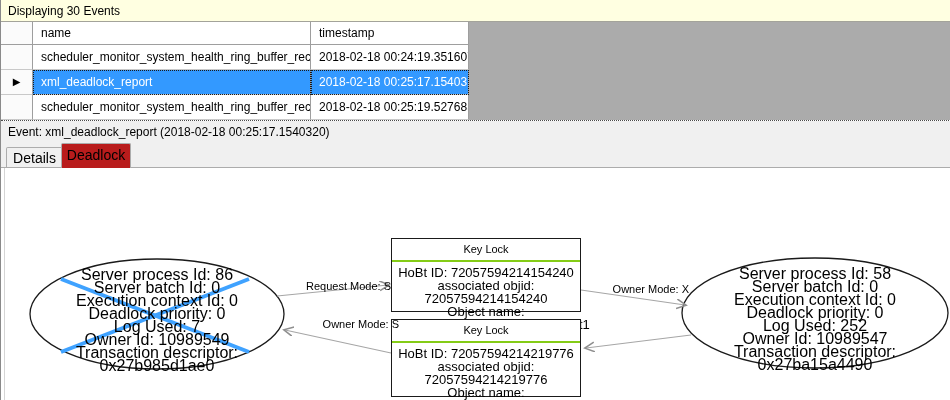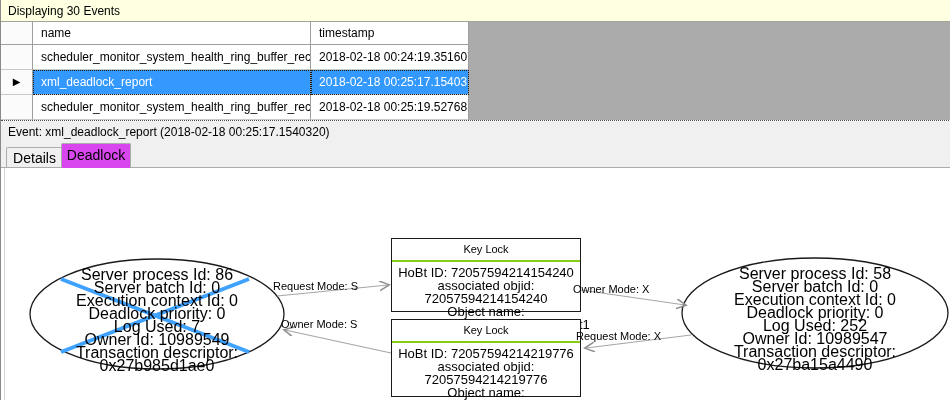--- a/index.html
+++ b/index.html
@@ -29,37 +29,37 @@
               border-top:1px dotted #4a4a4a;}
   
   .eventline{position:absolute;top:121px;left:0;width:950px;height:21px;background:#f0f0f0;
              display:flex;align-items:center;padding-left:7px;font-size:12px;box-sizing:border-box;}
   
   .tabstrip{position:absolute;top:142px;left:0;width:950px;height:25px;background:#f0f0f0;}
   .tab{position:absolute;box-sizing:border-box;font-size:14px;text-align:center;cursor:default;}
   .tab-inactive{left:5px;top:5px;width:57px;height:20px;background:#f0f0f0;
                 border:1px solid #acacac;border-bottom:none;line-height:20px;
                 border-radius:2px 2px 0 0;z-index:1;}
-  .tab-active{left:60px;top:1px;width:70px;height:25px;background:#d946ef;
+  .tab-active{left:60px;top:1px;width:70px;height:25px;background:#b91c1c;
               border:1px solid #acacac;border-bottom:none;line-height:23px;
               border-radius:2px 2px 0 0;z-index:3;}
   
   .panel{position:absolute;top:167px;left:0;width:950px;height:233px;background:#fff;
          border-top:1px solid #acacac;box-sizing:border-box;}
   .panel-leftedge{position:absolute;top:0;left:3px;height:233px;width:0;border-left:1px solid #d5d5d5;}
   .gsvg{position:absolute;top:0;left:0;}
   .node-ellipse{fill:none;stroke:#1a1a1a;stroke-width:1.3px;}
   .xline{stroke:var(--victim-cross-blue,#3fa2ff);stroke-width:4px;}
   .edge{stroke:#a6a6a6;stroke-width:1.2px;fill:none;}
   .proc-text{position:absolute;text-align:center;font-size:16px;line-height:13px;}
   .lockbox{position:absolute;background:#fff;border:1px solid #1a1a1a;box-sizing:border-box;}
   .lockbox .hd{height:21px;line-height:21px;text-align:center;font-size:11px;
                border-bottom:2px solid #84cc16;}
   .lockbox .bd{text-align:center;font-size:13px;line-height:13px;padding-top:4px;}
-  .edgelabel{position:absolute;font-size:11px;text-align:left;line-height:13px;}
+  .edgelabel{position:absolute;font-size:11px;text-align:right;line-height:13px;}
 </style>
 </head>
 <body>
 
 <div class="topstrip"></div>
 
 <div class="infobar">
   <span>Displaying 30 Events</span>
 </div>
 
@@ -158,14 +158,13 @@
       <div>HoBt ID: 72057594214219776</div>
       <div>associated objid: 72057594214219776</div>
       <div>Object name: AdventureWorks2016CTP3.dbo.t1</div>
       <div>Index name: idx1</div>
     </div>
   </div>
 
   <div class="edgelabel" style="left:272px;top:112px;width:118px;">Request Mode: S</div>
   <div class="edgelabel" style="left:280px;top:150px;width:118px;">Owner Mode: S</div>
   <div class="edgelabel" style="left:572px;top:115px;width:116px;">Owner Mode: X</div>
-  <div class="edgelabel" style="left:575px;top:162px;width:120px;">Request Mode: X</div>
 </div>
 
 </body></html>

